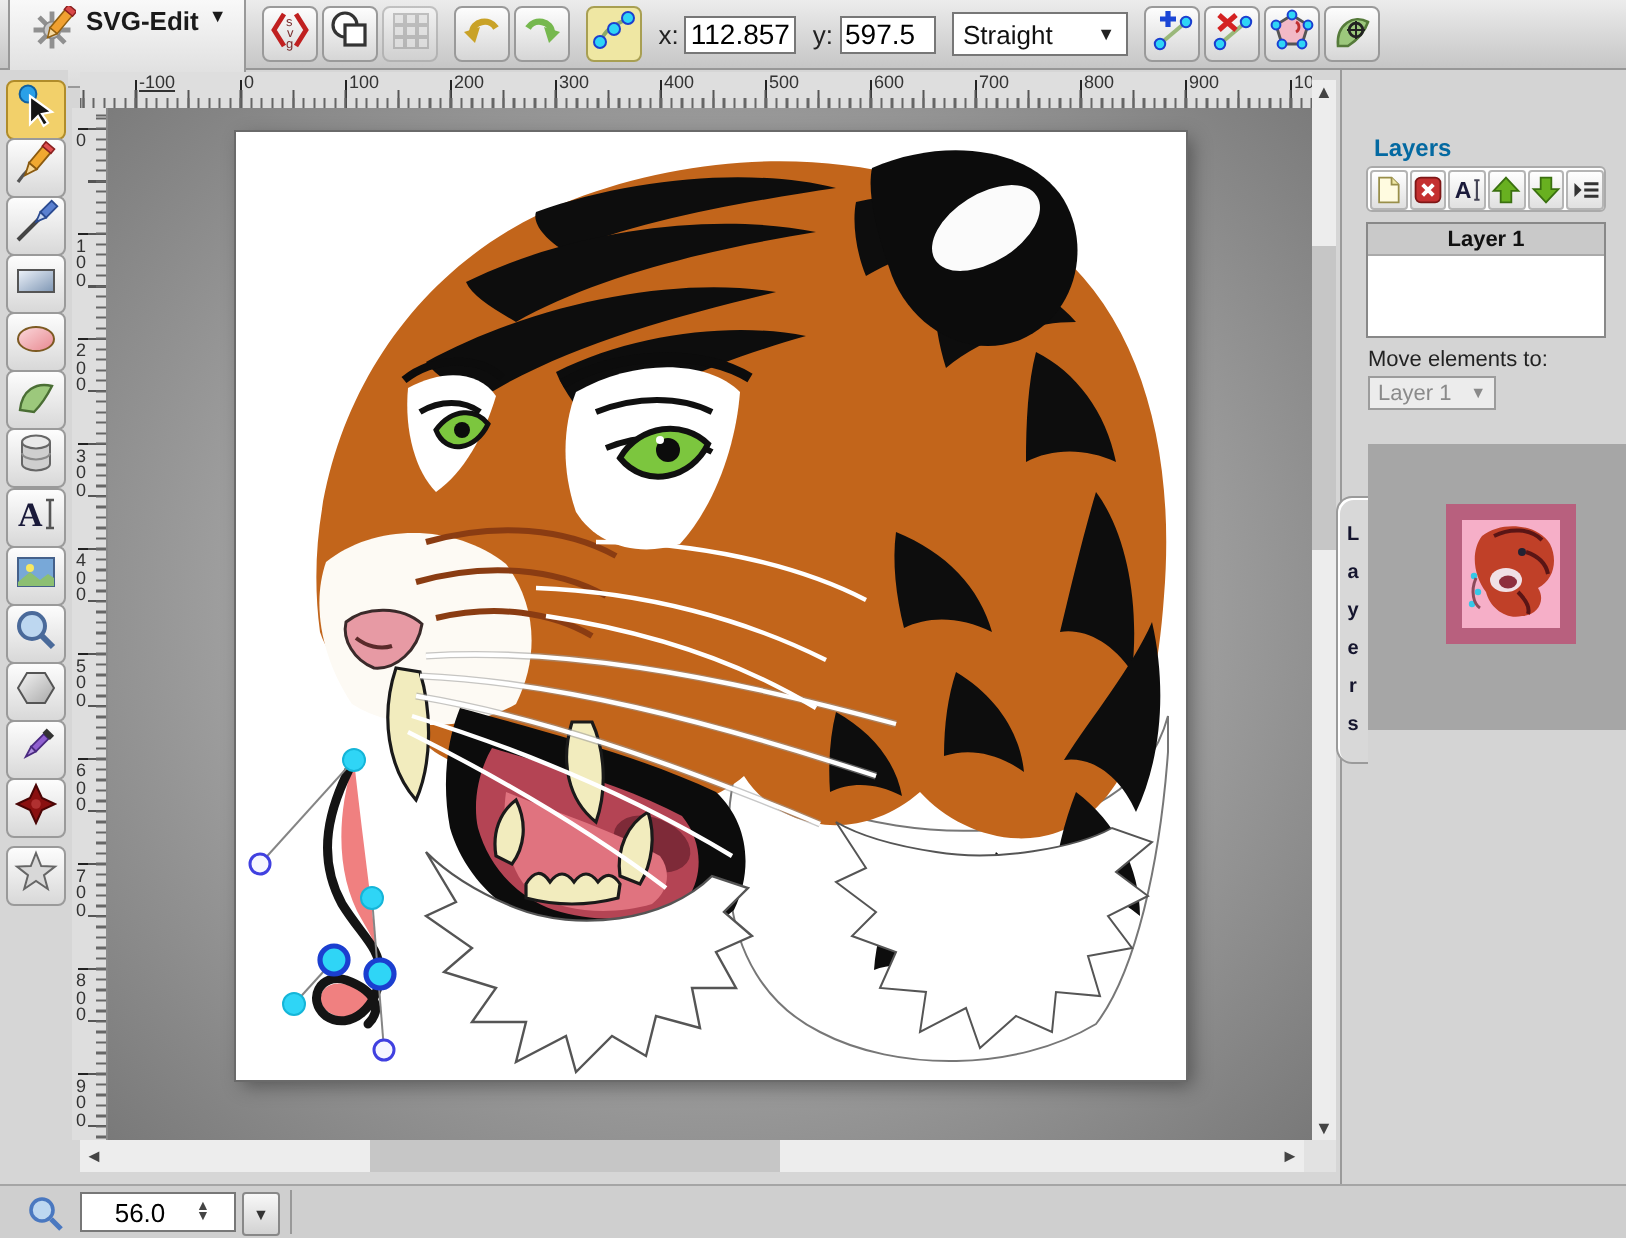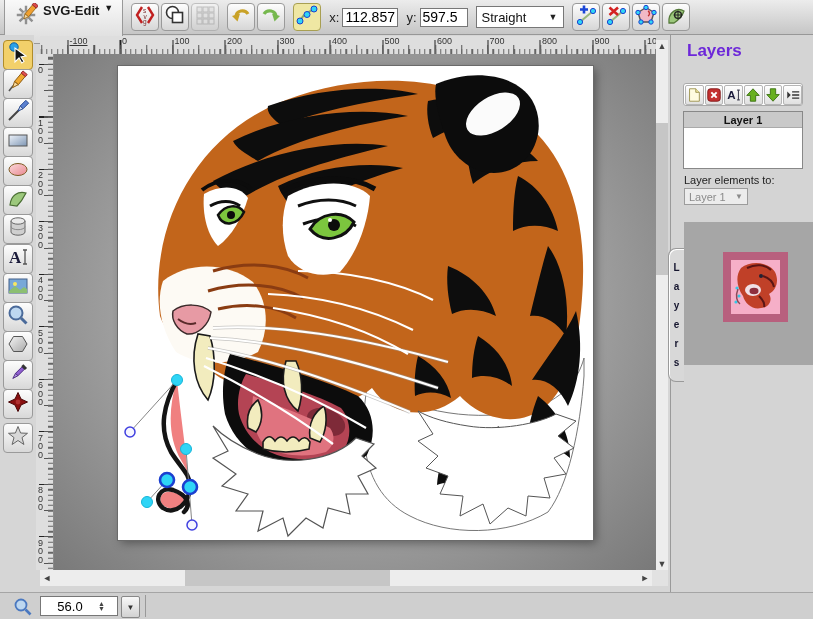--- a/index.html
+++ b/index.html
@@ -56,21 +56,21 @@
   
   .vscroll{position:absolute;left:656px;top:40px;width:12px;height:530px;background:#ededed;}
   .vscroll .thumb{position:absolute;left:0;top:83px;width:12px;height:152px;background:#c6c6c6;}
   .hscroll{position:absolute;left:40px;top:570px;width:612px;height:16px;background:#ededed;}
   .hscroll .thumb{position:absolute;left:145px;top:0;width:205px;height:16px;background:#c6c6c6;}
   .sbtn{position:absolute;display:flex;align-items:center;justify-content:center;font-size:9px;color:#444;background:#ededed;}
   .corner{position:absolute;left:652px;top:570px;width:16px;height:16px;background:#e2e2e2;}
   
   .right-panel{position:absolute;left:670px;top:35px;width:143px;height:557px;background:#d4d4d4;
     border-left:1px solid #9a9a9a;box-sizing:border-box;}
-  .layers-title{position:absolute;left:16px;top:6px;font-size:17px;font-weight:bold;color:#6d28d9;}
+  .layers-title{position:absolute;left:16px;top:32px;font-size:12px;font-weight:bold;color:#0369a1;}
   .layer-btnrow{position:absolute;left:12px;top:48px;width:120px;height:23px;background:#fff;
     border:1px solid #aaa;border-radius:3px;display:flex;align-items:center;gap:1px;padding-left:1px;box-sizing:border-box;}
   .lbtn{width:18px;height:18px;border:1px solid #b5b5b5;border-radius:2px;background:linear-gradient(#fff,#e0e0e0);
     display:flex;align-items:center;justify-content:center;}
   .layer-list{position:absolute;left:12px;top:76px;width:120px;height:58px;background:#fff;border:1px solid #888;box-sizing:border-box;}
   .layer-row{height:15px;background:#c9c9c9;border-bottom:1px solid #aaa;font-size:11px;font-weight:bold;color:#111;
     display:flex;align-items:center;justify-content:center;}
   .move-label{position:absolute;left:13px;top:139px;font-size:11px;color:#222;}
   .move-select{position:absolute;left:13px;top:153px;width:64px;height:17px;background:#ececec;border:1px solid #9c9c9c;
     display:flex;align-items:center;justify-content:space-between;padding:0 4px;font-size:11px;color:#8a8a8a;box-sizing:border-box;}
@@ -530,21 +530,21 @@
       <div class="lbtn">
         <svg width="16" height="16" viewBox="0 0 18 18">
           <polygon points="2.5,5 6.5,9 2.5,13" fill="#333"></polygon>
           <path d="M8,5.5 h8 M8,9 h8 M8,12.5 h8" stroke="#333" stroke-width="1.6"></path>
         </svg>
       </div>
     </div>
     <div class="layer-list">
       <div class="layer-row">Layer 1</div>
     </div>
-    <div class="move-label">Layer elements to:</div>
+    <div class="move-label">Move elements to:</div>
     <div class="move-select">
       <span>Layer 1</span>
       <span class="arr">▼</span>
     </div>
     <div class="preview-block">
       <div class="preview-thumb">
         <svg width="65" height="70" viewBox="0 0 65 70">
           <rect x="0" y="0" width="65" height="70" fill="#b8607e"></rect>
           <rect x="8" y="8" width="49" height="54" fill="#f6afc8"></rect>
           <path d="M18,16 C28,8 46,10 52,20 C56,28 54,38 46,42 C50,48 46,56 38,56 C30,58 22,52 20,44 C14,36 12,24 18,16 Z" fill="#c04028"></path>

